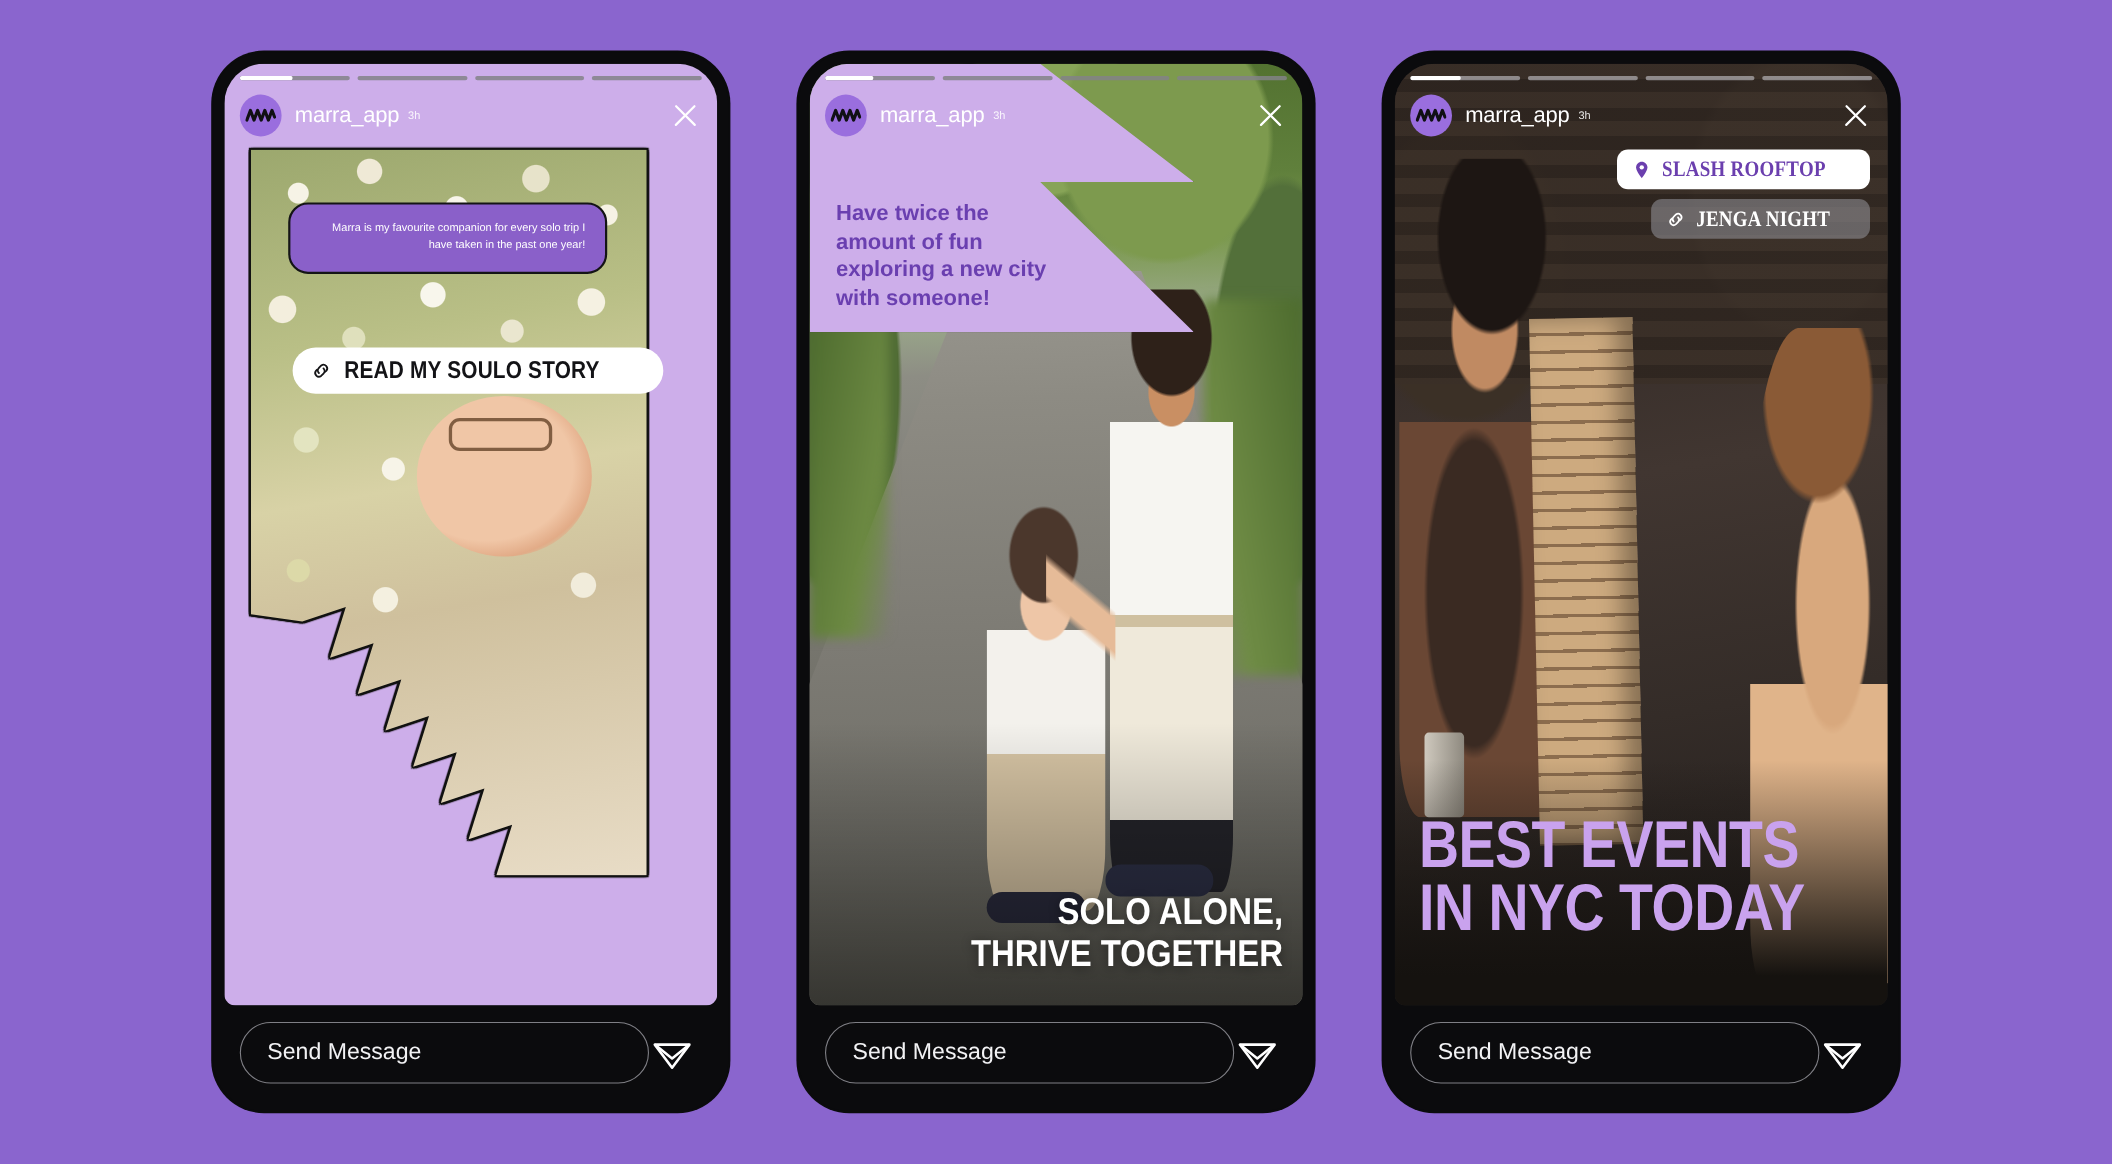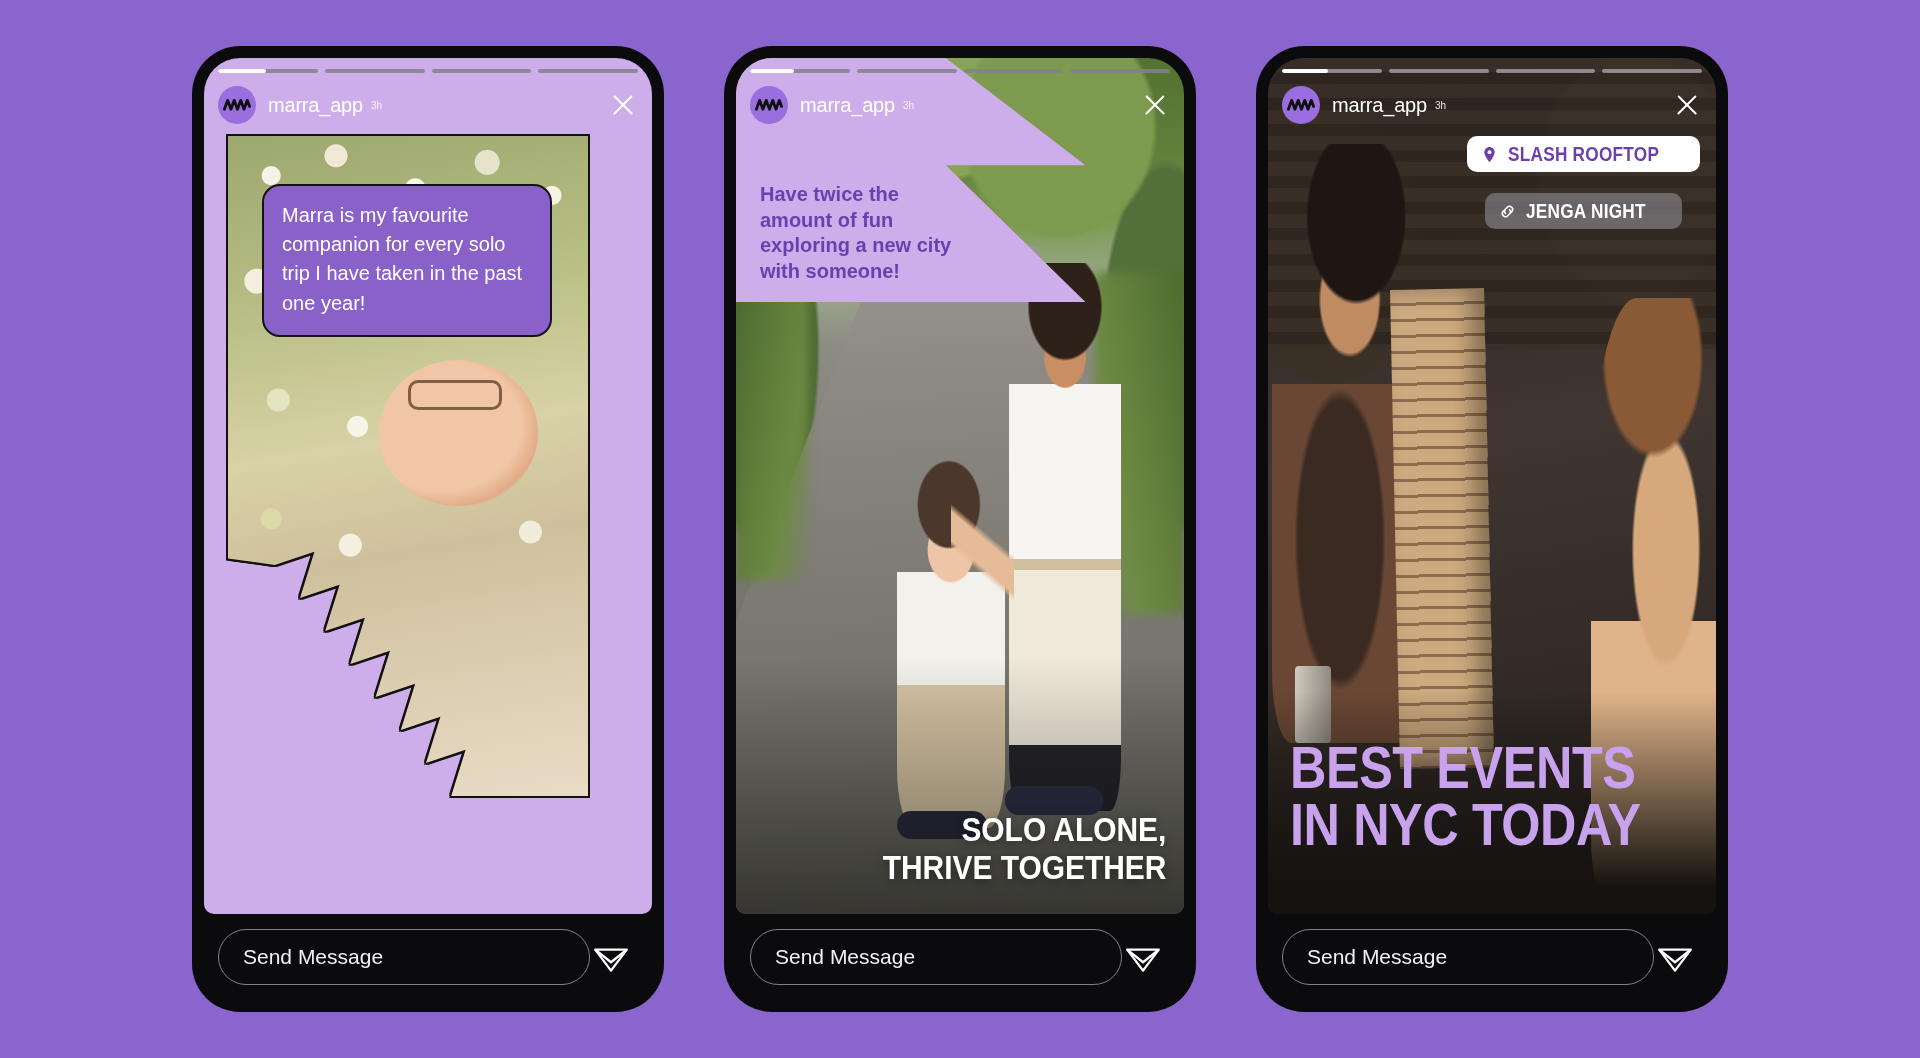--- a/index.html
+++ b/index.html
@@ -228,23 +228,23 @@
     top: 126px;
     width: 290px;
     background: #8a60c9;
     border: 2.4px solid #141416;
     border-radius: 18px;
     padding: 15px 18px 17px 18px;
     z-index: 25;
   }
   .p1-bubble p {
     color: #ffffff;
-    font-size: 20px;
+    font-size: 10px;
     line-height: 1.46;
-    text-align: left;
+    text-align: right;
   }
 
   .p1-cta {
     position: absolute;
     left: 62px;
     top: 258px;
     z-index: 25;
     background: #ffffff;
     border-radius: 22px;
     height: 42px;
@@ -427,22 +427,23 @@
     background: linear-gradient(90deg,#cfc9be,#8e897f);
     border-radius: 4px;
   }
   .p3-tags {
     position: absolute;
     right: 16px;
     top: 78px;
     z-index: 30;
     display: flex;
     flex-direction: column;
-    align-items: center;
-    gap: 21px;
+    align-items: flex-end;
+    gap: 9px;
+    font-family: Liberation Serif, serif;
   }
   .tag {
     display: flex;
     align-items: center;
     gap: 9px;
     height: 36px;
     padding: 0 16px 0 13px;
     border-radius: 10px;
     cursor: pointer;
   }
@@ -514,20 +515,27 @@
       </div>
       <span class="handle">marra_app</span>
       <span class="ts">3h</span>
       <div class="close-btn"></div>
     </div>
 
     <div class="p1-bubble">
       <p>Marra is my favourite companion for every solo trip I have taken in the past one year!</p>
     </div>
 
+    <div class="p1-cta">
+      <svg class="link-ico" viewBox="0 0 24 24">
+        <path d="M9.5 14.5a4 4 0 0 1 0-5.6l2.6-2.6a4 4 0 0 1 5.6 5.6l-1.2 1.2" fill="none" stroke="#141416" stroke-width="2" stroke-linecap="round"></path>
+        <path d="M14.5 9.5a4 4 0 0 1 0 5.6l-2.6 2.6a4 4 0 0 1-5.6-5.6l1.2-1.2" fill="none" stroke="#141416" stroke-width="2" stroke-linecap="round"></path>
+      </svg>
+      <span class="lbl">READ MY SOULO STORY</span>
+    </div>
 
   </div>
 
   <div class="send-bar">
     <input class="send-input" type="text" placeholder="Send Message" style="">
     <svg class="send-icon" viewBox="0 0 40 40">
       <path d="M5 13 L35 13 L20 33 Z" fill="none" stroke="#ffffff" stroke-width="2.2" stroke-linejoin="round"></path>
       <path d="M5 13 L20 25 L35 13" fill="none" stroke="#ffffff" stroke-width="2.2" stroke-linejoin="round"></path>
     </svg>
   </div>

